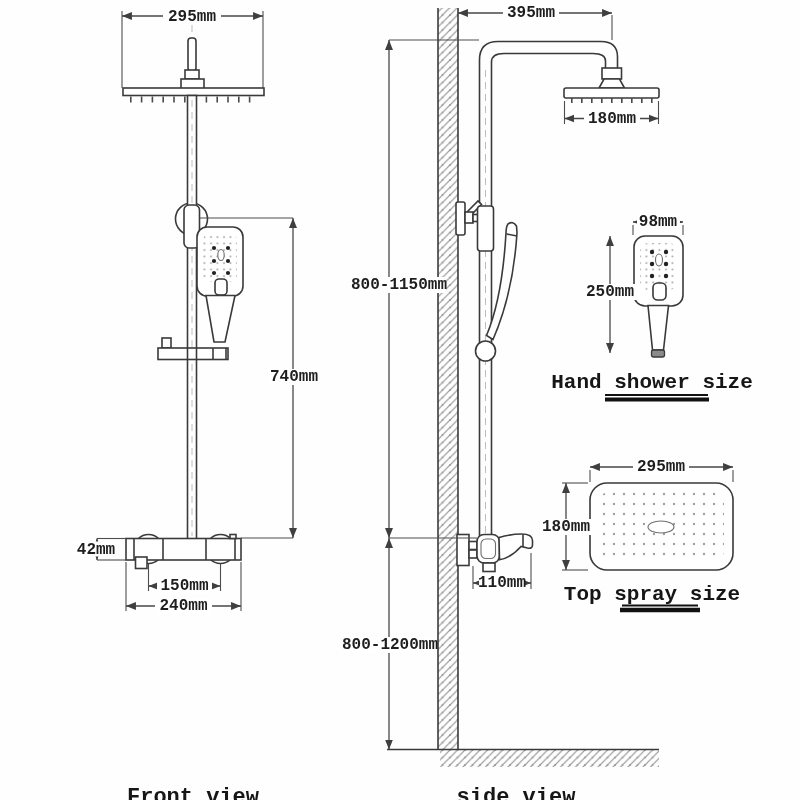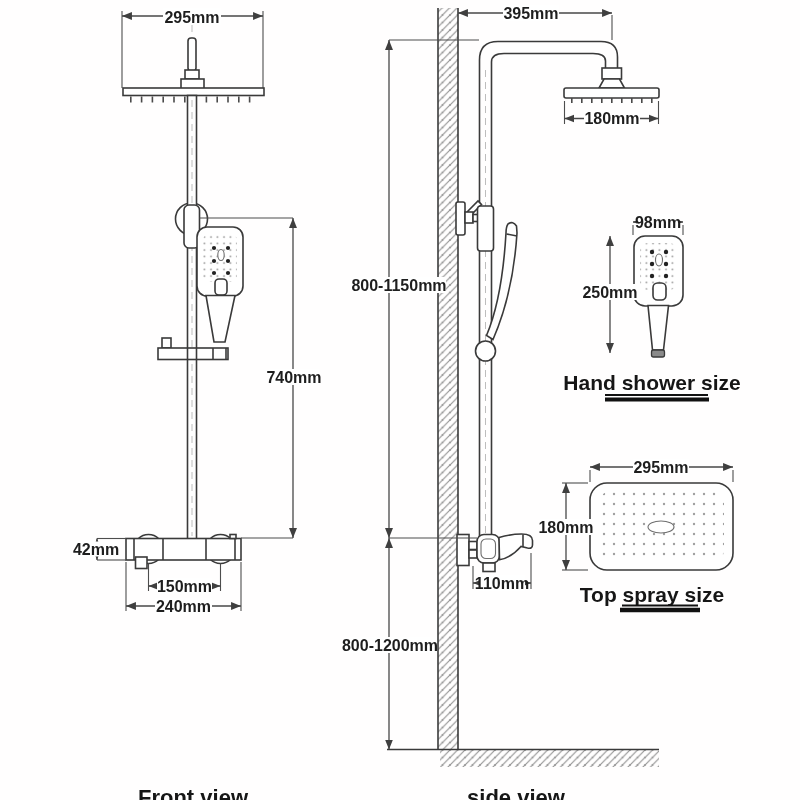--- a/index.html
+++ b/index.html
@@ -1,17 +1,17 @@
 <!DOCTYPE html>
 <html><head>
 <meta charset="utf-8">
 <style>
   html,body { margin:0; padding:0; background:#ffffff; }
   .canvas { position:relative; width:800px; height:800px; background:#fffefe; overflow:hidden;
-            font-family:Liberation Sans, sans-serif; }
+            font-family:Liberation Mono, monospace; }
   svg { display:block; }
 
   
   .shape     { fill:#ffffff; stroke:#3a3a3a; stroke-width:1.6; }
   .shapeThin { fill:#ffffff; stroke:#6e6e6e; stroke-width:1.1; }
   .ln        { stroke:#3a3a3a; stroke-width:1.6; fill:none; }
 
   
   .dl  { stroke:#474747; stroke-width:1.3; fill:none; }
   .ext { stroke:#4d4d4d; stroke-width:1.1; fill:none; }

